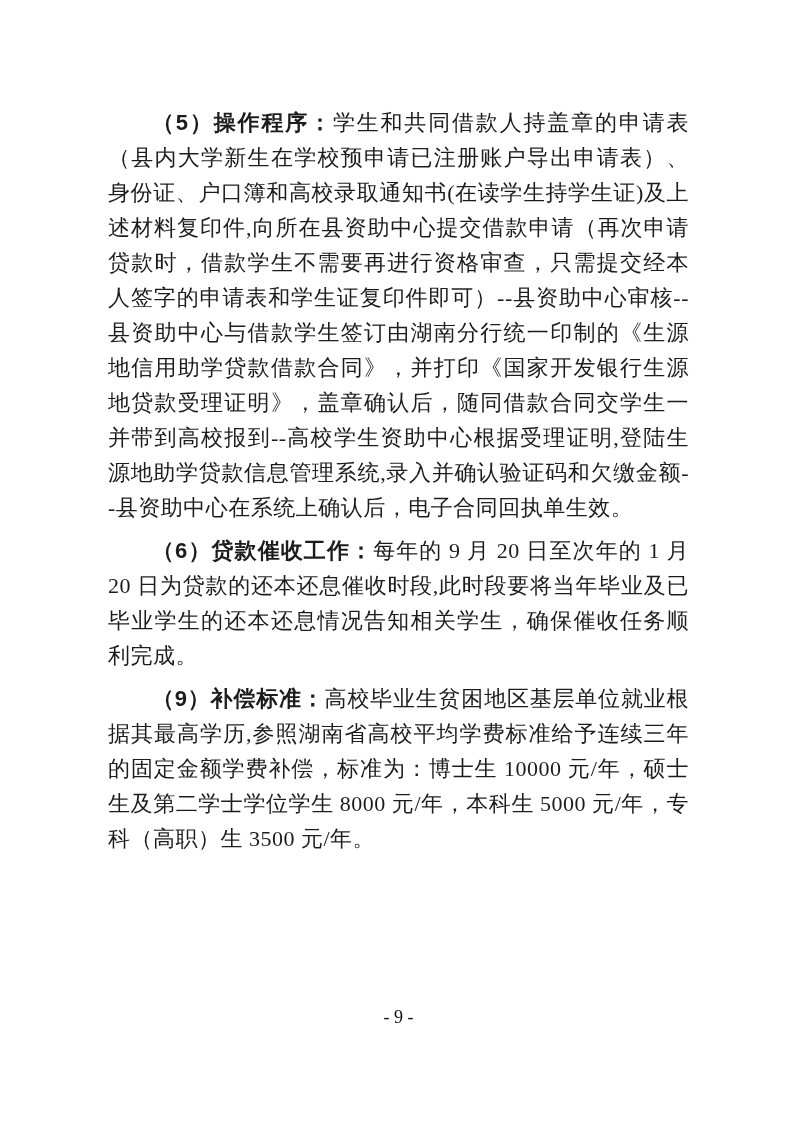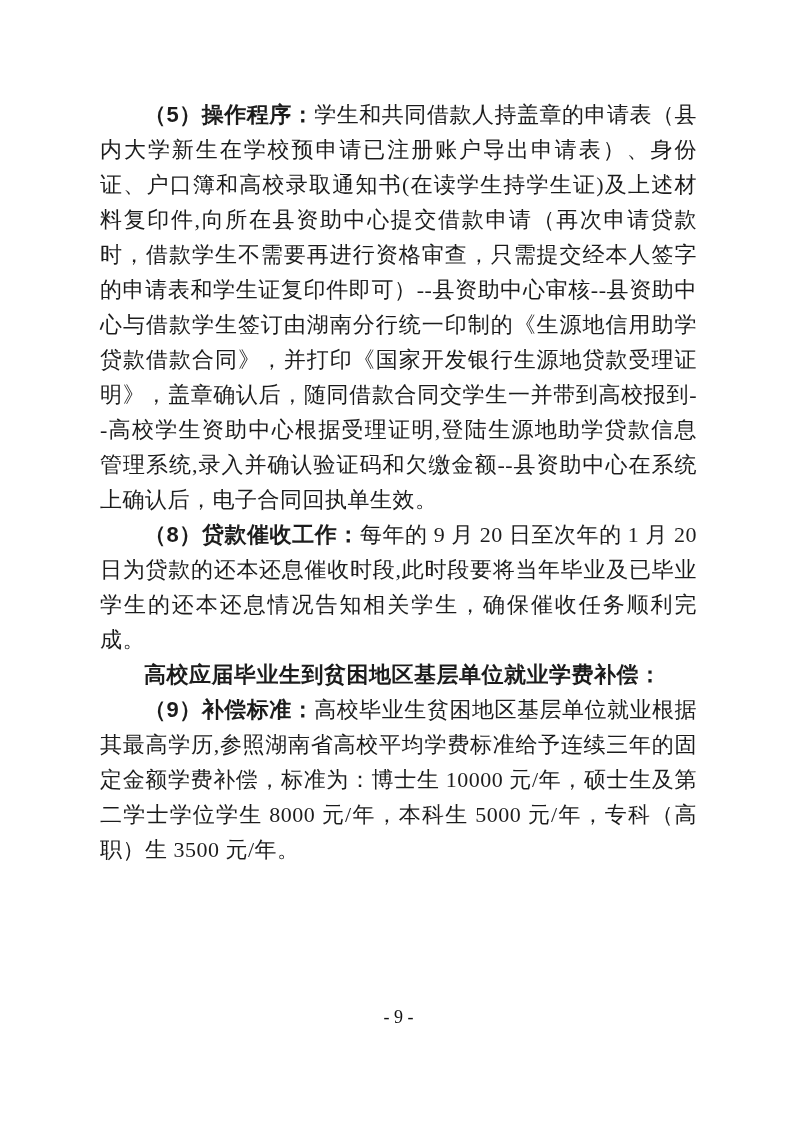--- a/index.html
+++ b/index.html
@@ -20,21 +20,21 @@
     position: absolute;
     left: 100px;
     top: 97px;
     width: 597px;
     font-size: 22px;
     line-height: 35px;
     text-align: justify;
     letter-spacing: 0.5px;
   }
   .para {
-    margin: 0;
+    margin: 8px;
     text-indent: 2em;
   }
   .para-label {
     font-weight: 700;
     font-family: "Liberation Sans", "DejaVu Sans", sans-serif;
   }
   .section-heading {
     margin: 0;
     text-indent: 2em;
     font-weight: 700;
@@ -52,23 +52,22 @@
   }
 </style>
 </head>
 <body>
 
 <div class="page">
   <div class="content">
 
     <p class="para"><span class="para-label">（5）操作程序：</span><span>学生和共同借款人持盖章的申请表（县内大学新生在学校预申请已注册账户导出申请表）、身份证、户口簿和高校录取通知书(在读学生持学生证)及上述材料复印件,向所在县资助中心提交借款申请（再次申请贷款时，借款学生不需要再进行资格审查，只需提交经本人签字的申请表和学生证复印件即可）--县资助中心审核--县资助中心与借款学生签订由湖南分行统一印制的《生源地信用助学贷款借款合同》，并打印《国家开发银行生源地贷款受理证明》，盖章确认后，随同借款合同交学生一并带到高校报到--高校学生资助中心根据受理证明,登陆生源地助学贷款信息管理系统,录入并确认验证码和欠缴金额--县资助中心在系统上确认后，电子合同回执单生效。</span></p>
 
-    <p class="para"><span class="para-label">（8）贷款催收工作：</span><span>每年的 9 月 20 日至次年的 1 月 20 日为贷款的还本还息催收时段,此时段要将当年毕业及已毕业学生的还本还息情况告知相关学生，确保催收任务顺利完成。</span></p>
+    <p class="para"><span class="para-label">（6）贷款催收工作：</span><span>每年的 9 月 20 日至次年的 1 月 20 日为贷款的还本还息催收时段,此时段要将当年毕业及已毕业学生的还本还息情况告知相关学生，确保催收任务顺利完成。</span></p>
 
-    <p class="section-heading">高校应届毕业生到贫困地区基层单位就业学费补偿：</p>
 
     <p class="para"><span class="para-label">（9）补偿标准：</span><span>高校毕业生贫困地区基层单位就业根据其最高学历,参照湖南省高校平均学费标准给予连续三年的固定金额学费补偿，标准为：博士生 10000 元/年，硕士生及第二学士学位学生 8000 元/年，本科生 5000 元/年，专科（高职）生 3500 元/年。</span></p>
 
 
   </div>
 
   <div class="footer">- 9 -</div>
 </div>
 
 </body></html>

